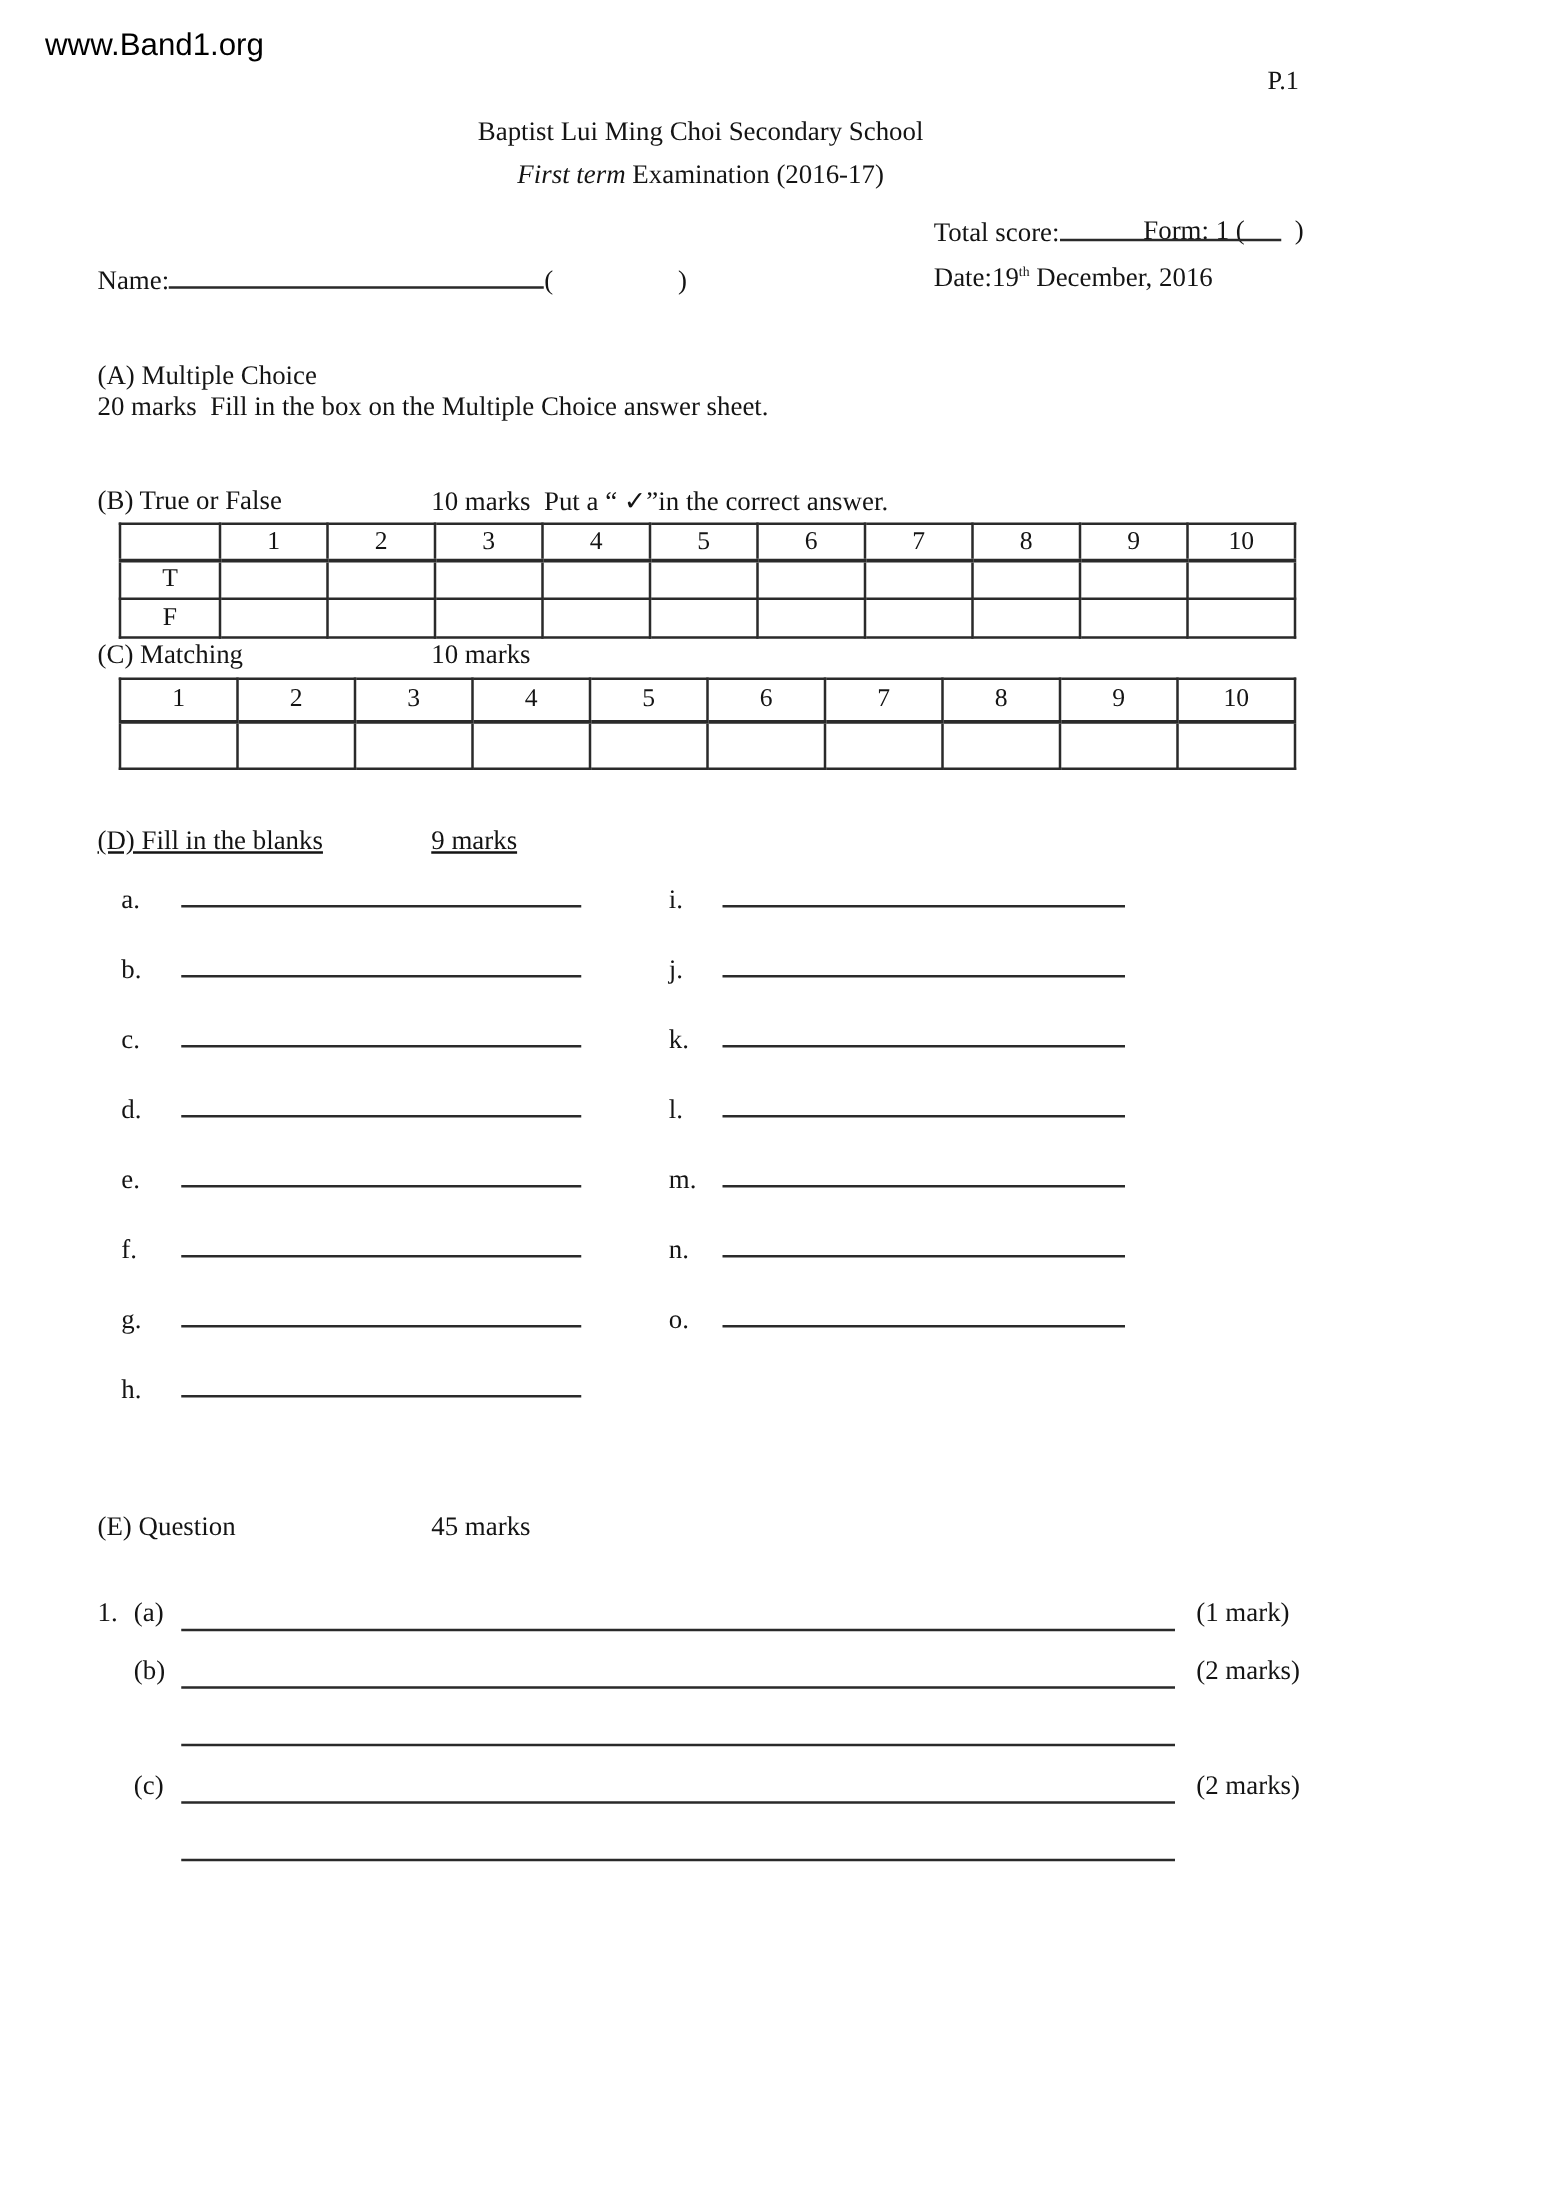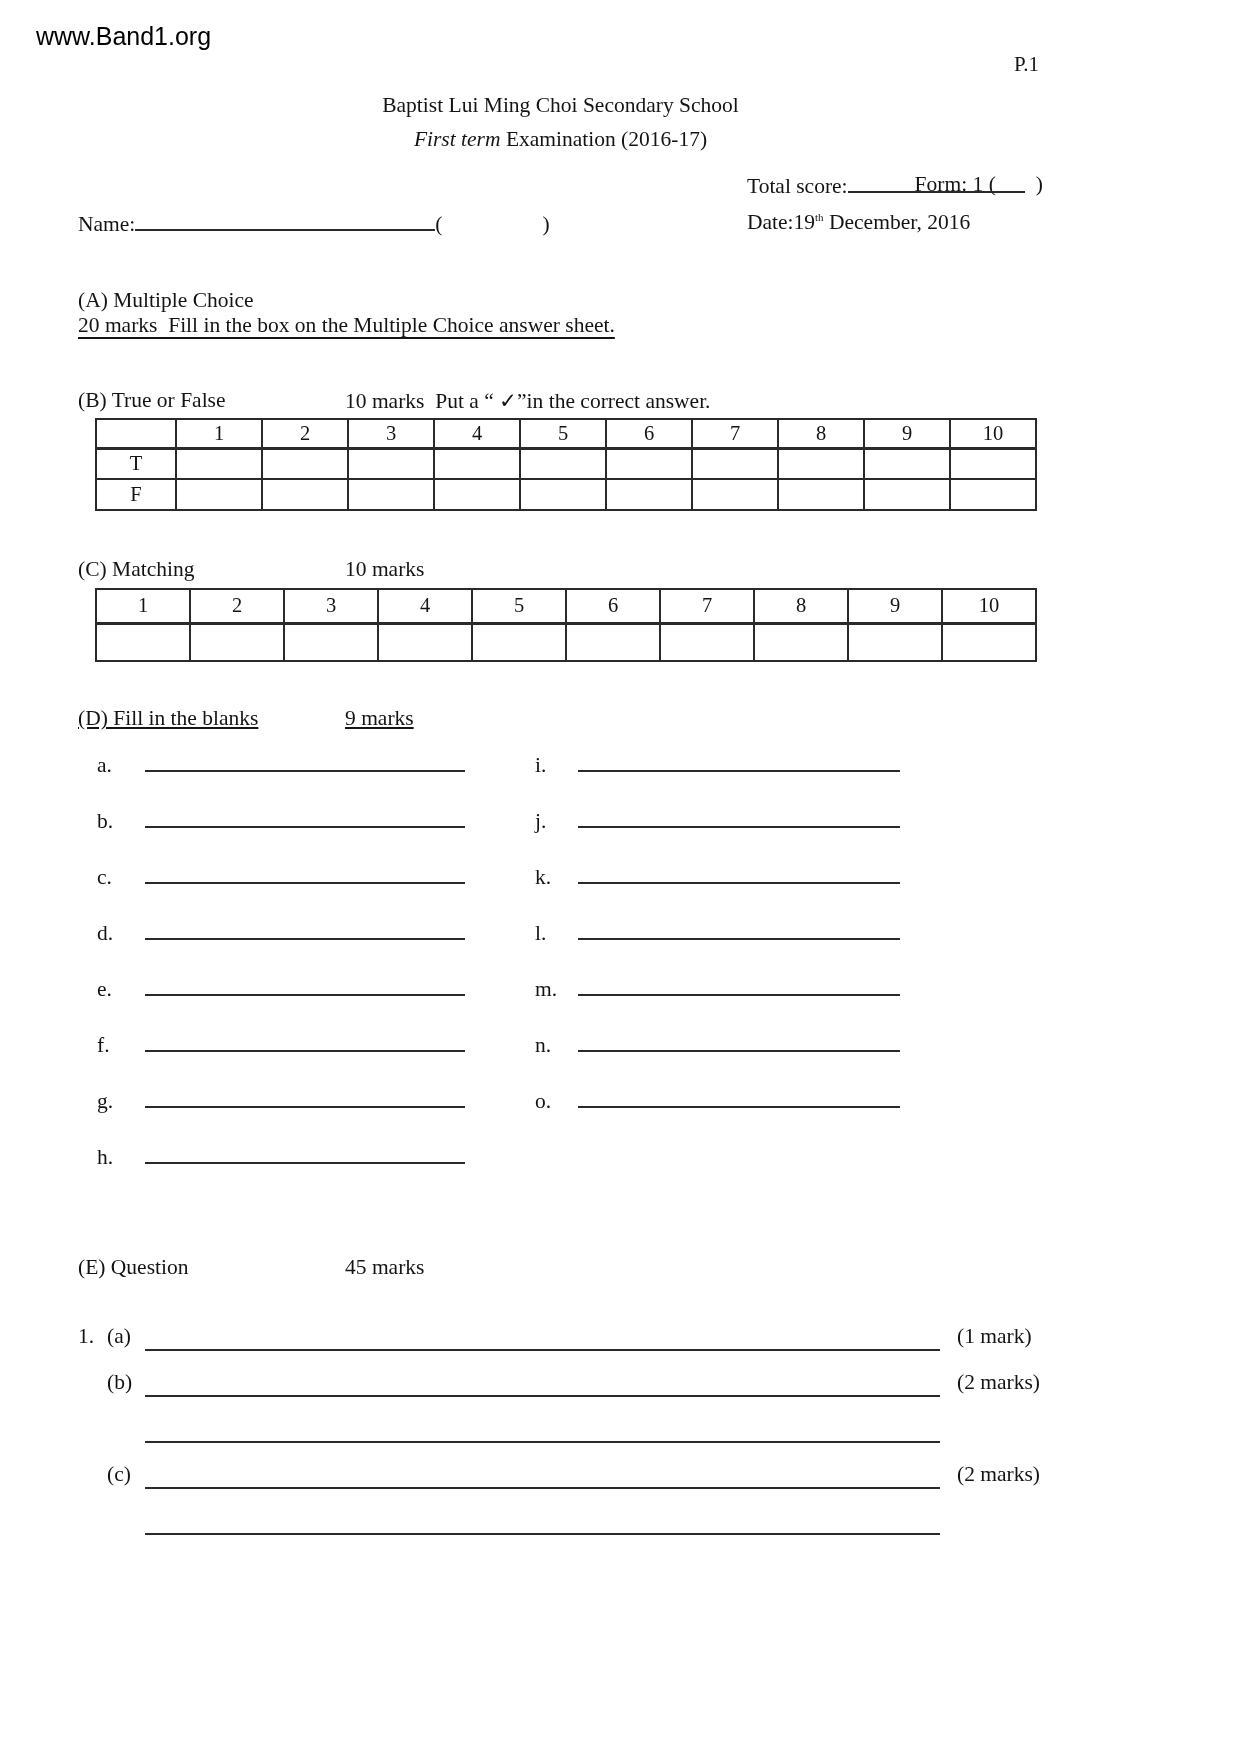--- a/index.html
+++ b/index.html
@@ -26,23 +26,23 @@
   .name-row { margin-top:12px; }
 
   .ul { display:inline-block; border-bottom:2px solid #2a2a2a; height:21px; vertical-align:baseline; }
   .gap { display:inline-block; height:10px; }
   sup.th { font-size:11px; vertical-align:super; line-height:0; }
 
   .sec { display:flex; font-size:21.5px; }
   .sec .sec-title { width:267px; flex:none; }
   .pre { white-space:pre; }
   .sec-a { margin-top:52px;flex-direction:column; }
-  .underlined { text-decoration:underline; text-underline-offset:5px; }
+  .underlined { text-underline-offset:5px; }
   .sec-b { margin-top:50px; }
-  .sec-c { margin-top:46px; }
+  .sec-c { }
   .sec-d { margin-top:44px;text-decoration:underline; }
   .sec-e { margin-top:60px;font-family:Liberation Serif, serif; }
 
   table.answer { border-collapse:collapse; margin-left:17px; table-layout:fixed; }
   table.answer td {
     border:2px solid #2a2a2a; text-align:center; vertical-align:middle;
     font-size:20.5px; padding:0;
   }
   .tbl-b { margin-top:4px; width:940px; }
   .tbl-b td { width:86px; height:31px; }

